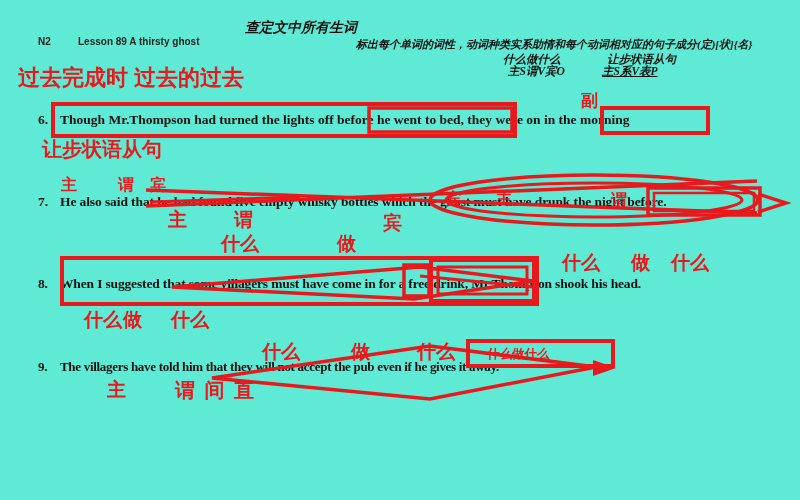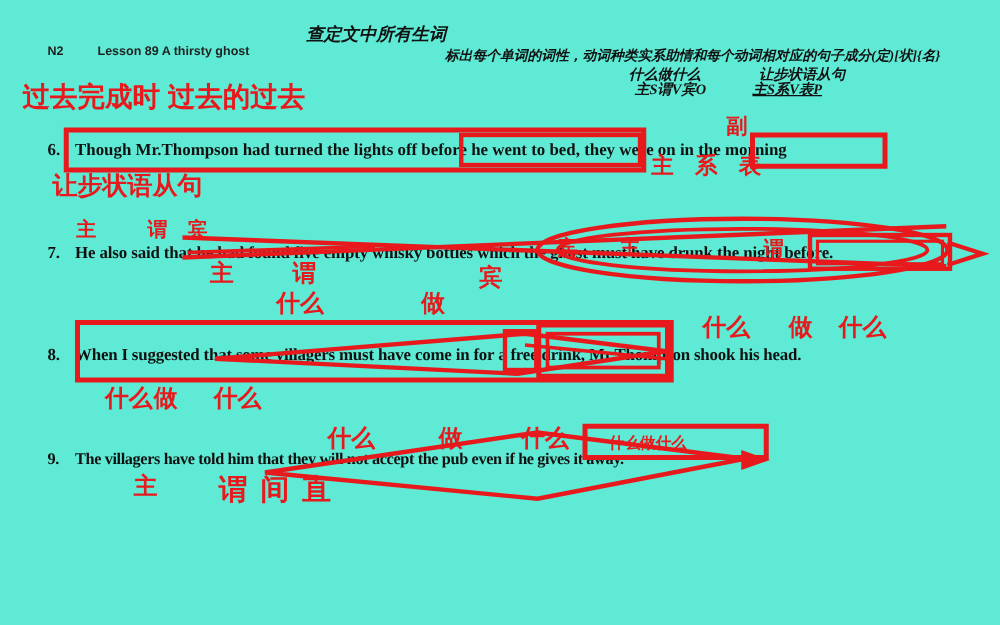--- a/index.html
+++ b/index.html
@@ -71,21 +71,20 @@
       <rect x="438" y="267" width="89" height="27" stroke-width="3"></rect>
       <line x1="420" y1="276" x2="533" y2="287" stroke-width="3"></line>
 
       <polygon points="212,378 430,346 596,367 430,399" stroke-width="3.5"></polygon>
       <rect x="468" y="341" width="145" height="25" stroke-width="4"></rect>
       <polygon points="593,360 616,368 593,376" fill="#e8191c" stroke="none"></polygon>
     </g>
   </svg>
 
   <div class="rlabel" style="left:581px;top:92px;font-size:17px;">副</div>
-  <div class="rlabel" style="left:521px;top:123px;font-size:18px;letter-spacing:6px;">主 系 表</div>
   <div class="rlabel" style="left:42px;top:139px;font-size:20px;">让步状语从句</div>
 
   <div class="rlabel" style="left:61px;top:177px;font-size:16px;">主</div>
   <div class="rlabel" style="left:118px;top:177px;font-size:16px;">谓</div>
   <div class="rlabel" style="left:150px;top:177px;font-size:16px;">宾</div>
   <div class="rlabel" style="left:168px;top:210px;font-size:19px;">主</div>
   <div class="rlabel" style="left:234px;top:210px;font-size:19px;">谓</div>
   <div class="rlabel" style="left:383px;top:213px;font-size:19px;">宾</div>
   <div class="rlabel" style="left:446px;top:191px;font-size:16px;">宾</div>
   <div class="rlabel" style="left:496px;top:191px;font-size:16px;">主</div>
@@ -98,15 +97,15 @@
   <div class="rlabel" style="left:671px;top:253px;font-size:19px;">什么</div>
   <div class="rlabel" style="left:84px;top:310px;font-size:19px;">什么</div>
   <div class="rlabel" style="left:123px;top:310px;font-size:19px;">做</div>
   <div class="rlabel" style="left:171px;top:310px;font-size:19px;">什么</div>
 
   <div class="rlabel" style="left:262px;top:342px;font-size:19px;">什么</div>
   <div class="rlabel" style="left:351px;top:342px;font-size:19px;">做</div>
   <div class="rlabel" style="left:417px;top:342px;font-size:19px;">什么</div>
   <div class="rlabel" style="left:487px;top:348px;font-size:12.5px;">什么做什么</div>
   <div class="rlabel" style="left:107px;top:380px;font-size:19px;">主</div>
-  <div class="rlabel" style="left:175px;top:380px;font-size:23px;word-spacing:2px;letter-spacing:1px;">谓 间 直</div>
+  <div class="rlabel" style="left:175px;top:380px;font-size:20px;word-spacing:2px;letter-spacing:1px;">谓 间 直</div>
 
 </div>
 
 </body></html>

